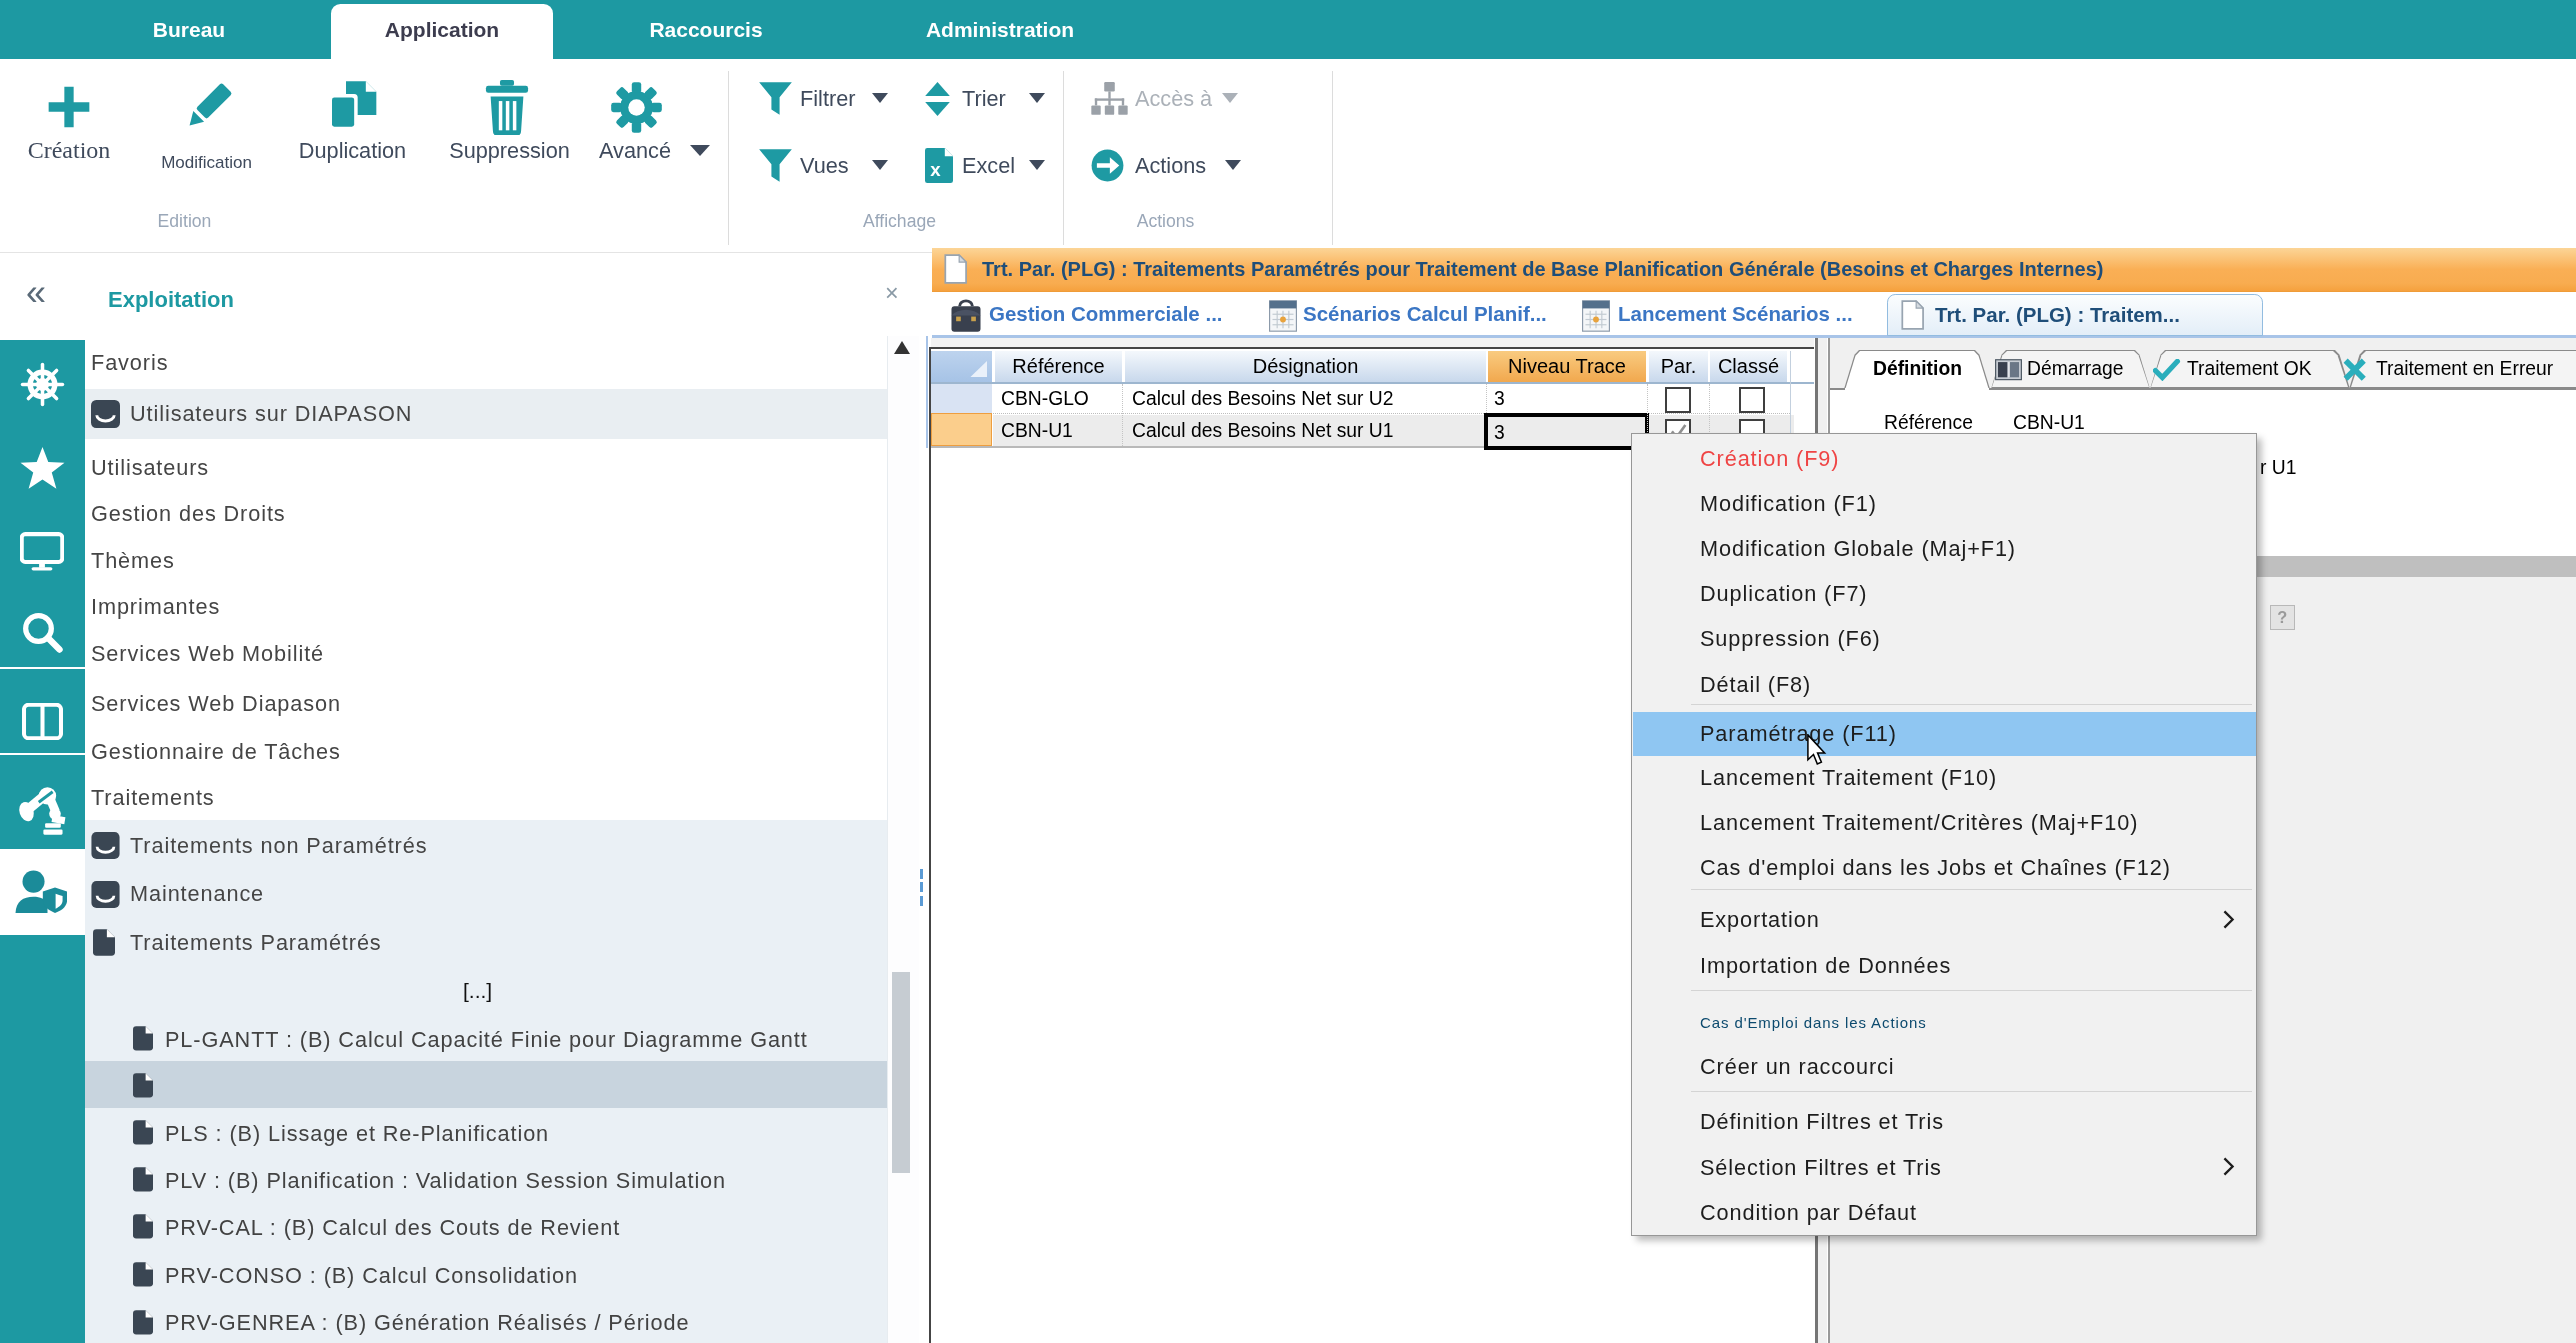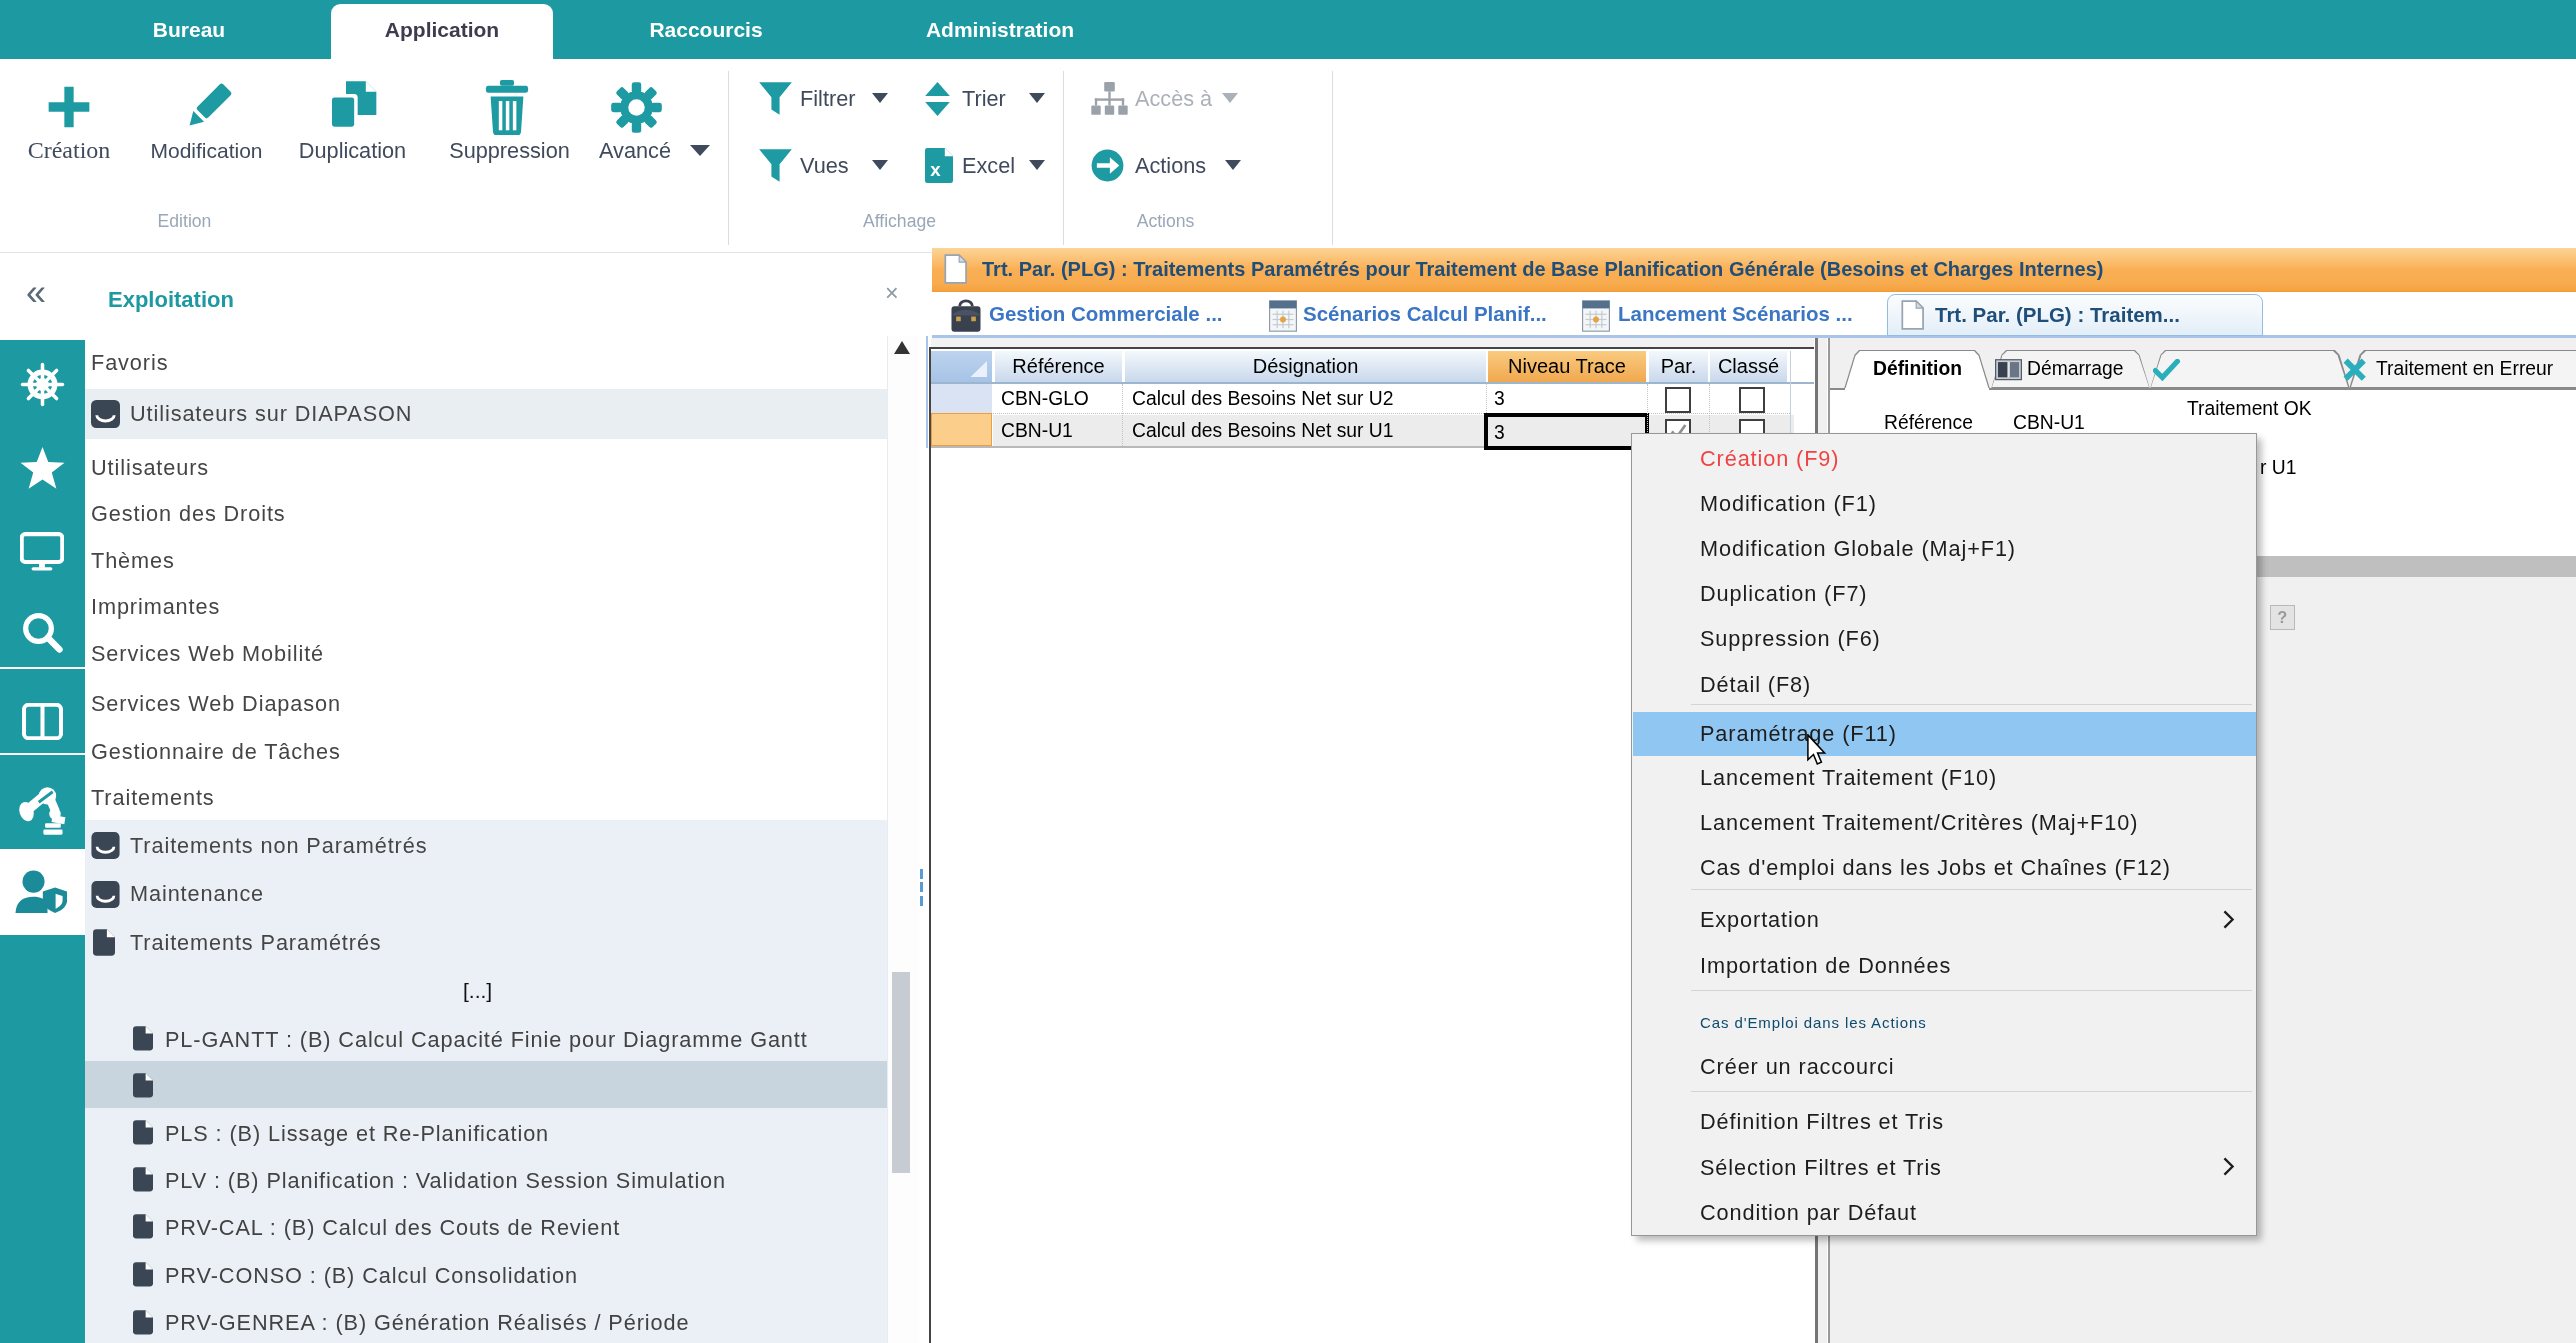--- a/index.html
+++ b/index.html
@@ -25,21 +25,21 @@
       <path d="M35 8 h16 v27 h27 v16 h-27 v27 h-16 v-27 h-27 v-16 h27 z" fill="#1E9AA3"></path>
     </svg>
 <div class="a ct" style="left:22px;top:139px;width:94px;height:23.4px;color:#3F4A5C;font-size:24px;font-family:Liberation Serif, serif;">Création</div>
 
 <svg class="a" style="left:180px;top:81px;" width="54" height="54" viewBox="0 0 92 92">
       <g transform="rotate(45 46 46)" fill="#1E9AA3">
         <rect x="33" y="-2" width="26" height="62" rx="4"></rect>
         <path d="M33 66 h26 l-13 22 z"></path>
       </g>
     </svg>
-<div class="a ct" style="left:154px;top:139px;width:105px;height:23.4px;color:#3F4A5C;font-size:21px;">Modification</div>
+<div class="a ct" style="left:154px;top:151px;width:105px;height:23.4px;color:#3F4A5C;font-size:17px;">Modification</div>
 
 <svg class="a" style="left:326px;top:80px;" width="54" height="56" viewBox="0 0 92 96">
       <path d="M34 2 h34 l18 18 v40 h-52 z" fill="#1E9AA3"></path>
       <path d="M68 2 v18 h18 z" fill="#fff"></path>
       <rect x="4" y="24" width="50" height="62" rx="6" fill="#fff"></rect>
       <rect x="10" y="30" width="38" height="50" rx="4" fill="#1E9AA3"></rect>
     </svg>
 <div class="a ct" style="left:300px;top:139px;width:105px;height:23.4px;color:#3F4A5C;font-size:21.7px;">Duplication</div>
 
 <svg class="a" style="left:481px;top:80px;" width="52" height="55" viewBox="0 0 88 94">
@@ -393,21 +393,21 @@
       <rect x="5" y="7" width="16" height="26" fill="#39404E"></rect>
       <rect x="24" y="7" width="17" height="26" fill="#6A7686"></rect>
       <line x1="24" y1="7" x2="24" y2="33" stroke="#fff" stroke-width="2"></line>
     </svg>
 <div class="a lt" style="left:2027px;top:350px;height:37px;color:#000;font-size:19.3px;">Démarrage</div>
 <div class="a" style="left:2150px;top:350px;width:200px;height:39px;clip-path:polygon(0 100%,10.5px 12%,15px 0,calc(100% - 15px) 0,calc(100% - 10.5px) 12%,100% 100%);background:#8A8A8A;"></div>
 <div class="a" style="left:2151px;top:351px;width:197px;height:36px;clip-path:polygon(0 100%,10.5px 12%,15px 0,calc(100% - 15px) 0,calc(100% - 10.5px) 12%,100% 100%);background:#F4F4F4;"></div>
 <svg class="a" style="left:2153px;top:359px;" width="28" height="22" viewBox="0 0 48 38">
       <polyline points="4,20 16,32 42,4" fill="none" stroke="#2AAEBC" stroke-width="9" stroke-linecap="round"></polyline>
     </svg>
-<div class="a lt" style="left:2187px;top:350px;height:37px;color:#000;font-size:19.3px;margin-top:40px;">Traitement OK</div>
+<div class="a lt" style="left:2187px;top:350px;height:37px;color:#000;font-size:19.3px;">Traitement OK</div>
 <div class="a" style="left:2349px;top:350px;width:252px;height:39px;clip-path:polygon(0 100%,10.5px 12%,15px 0,calc(100% - 15px) 0,calc(100% - 10.5px) 12%,100% 100%);background:#8A8A8A;"></div>
 <div class="a" style="left:2351px;top:351px;width:249px;height:36px;clip-path:polygon(0 100%,10.5px 12%,15px 0,calc(100% - 15px) 0,calc(100% - 10.5px) 12%,100% 100%);background:#F4F4F4;"></div>
 <svg class="a" style="left:2343px;top:358px;" width="23.4" height="23.4" viewBox="0 0 40 40">
       <path d="M8 1 L20 13 L32 1 L39 8 L27 20 L39 32 L32 39 L20 27 L8 39 L1 32 L13 20 L1 8 Z" fill="#2AAEBC"></path>
     </svg>
 <div class="a lt" style="left:2376px;top:350px;height:37px;color:#000;font-size:19.3px;">Traitement en Erreur</div>
 
 <div class="a lt" style="left:1884px;top:410px;height:26px;color:#000;font-size:19.3px;">Référence</div>
 <div class="a lt" style="left:2013px;top:410px;height:26px;color:#000;font-size:19.3px;">CBN-U1</div>
 <div class="a lt" style="left:1884px;top:455px;height:26px;color:#000;font-size:19.3px;">Désignation</div>

